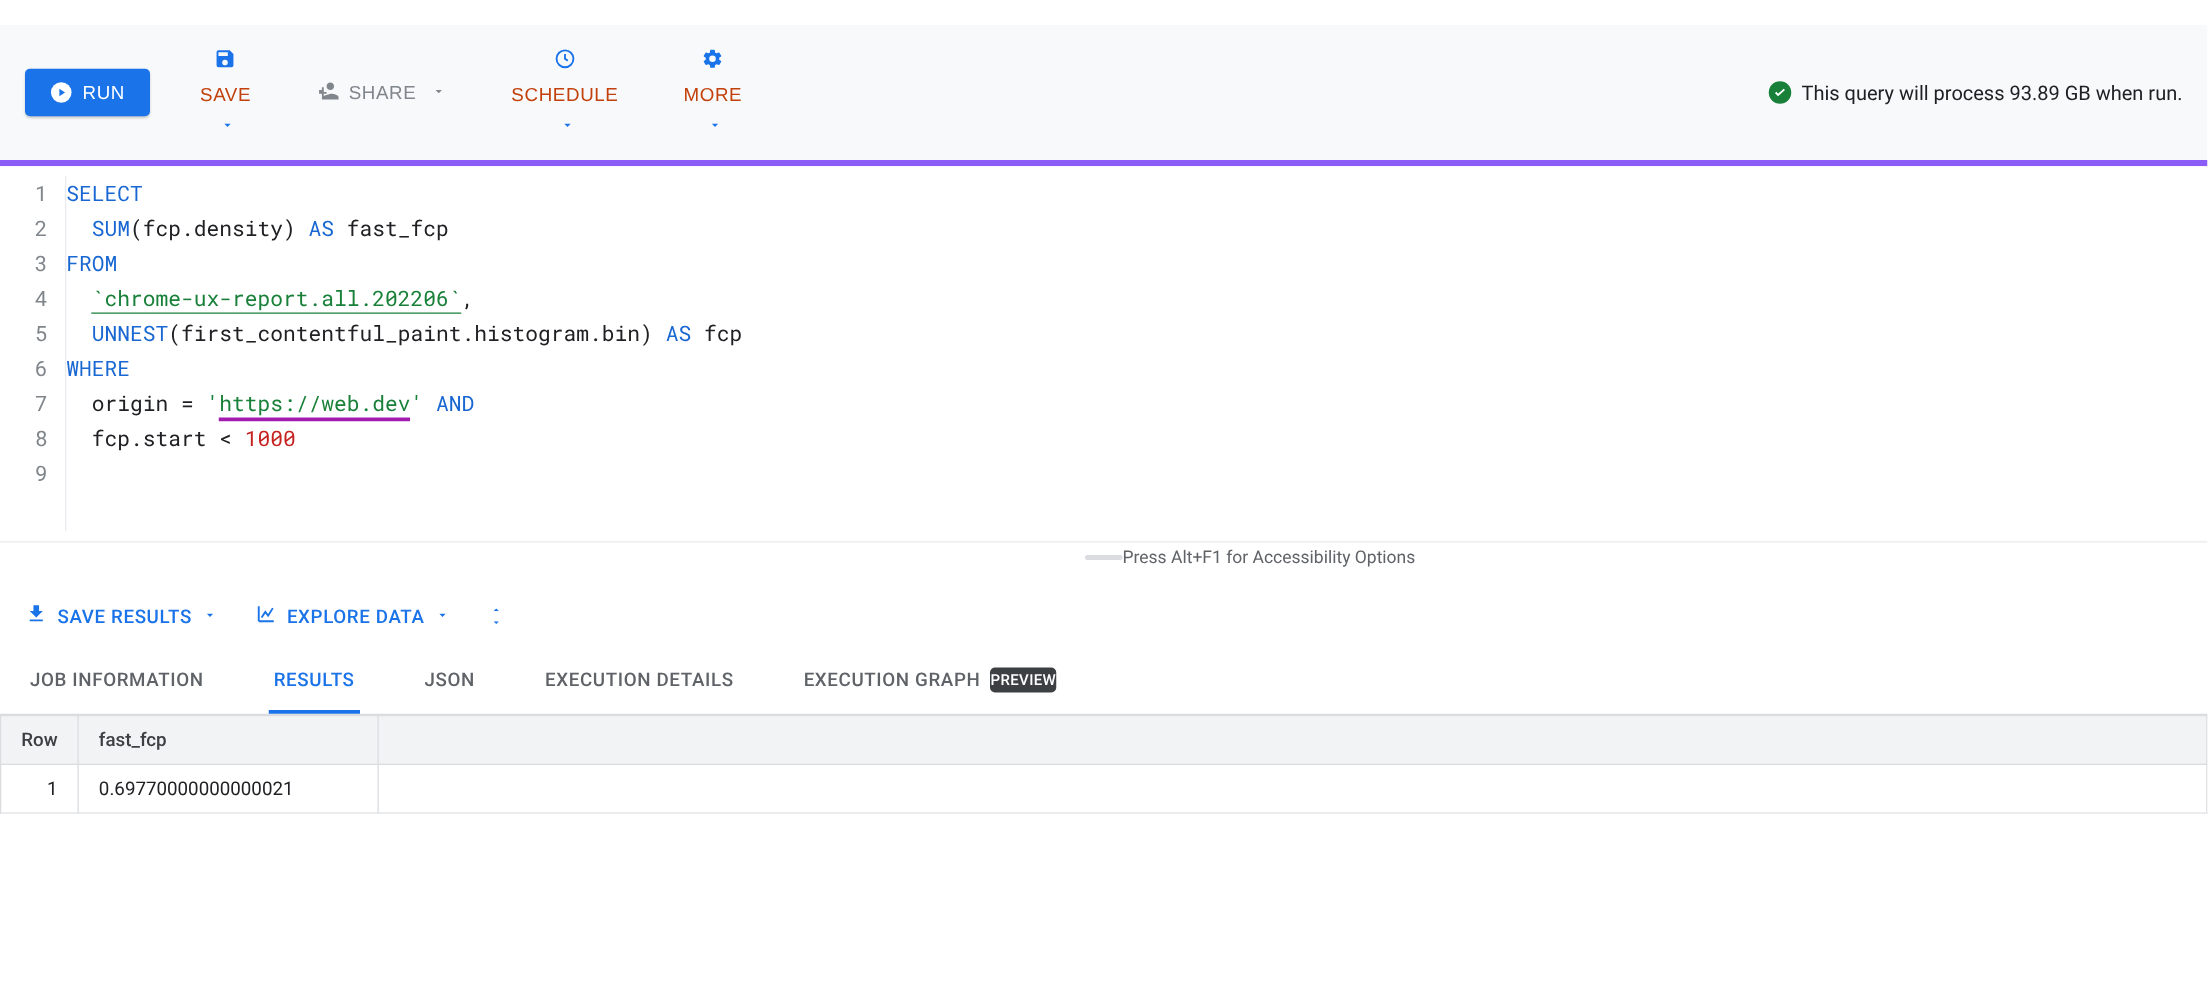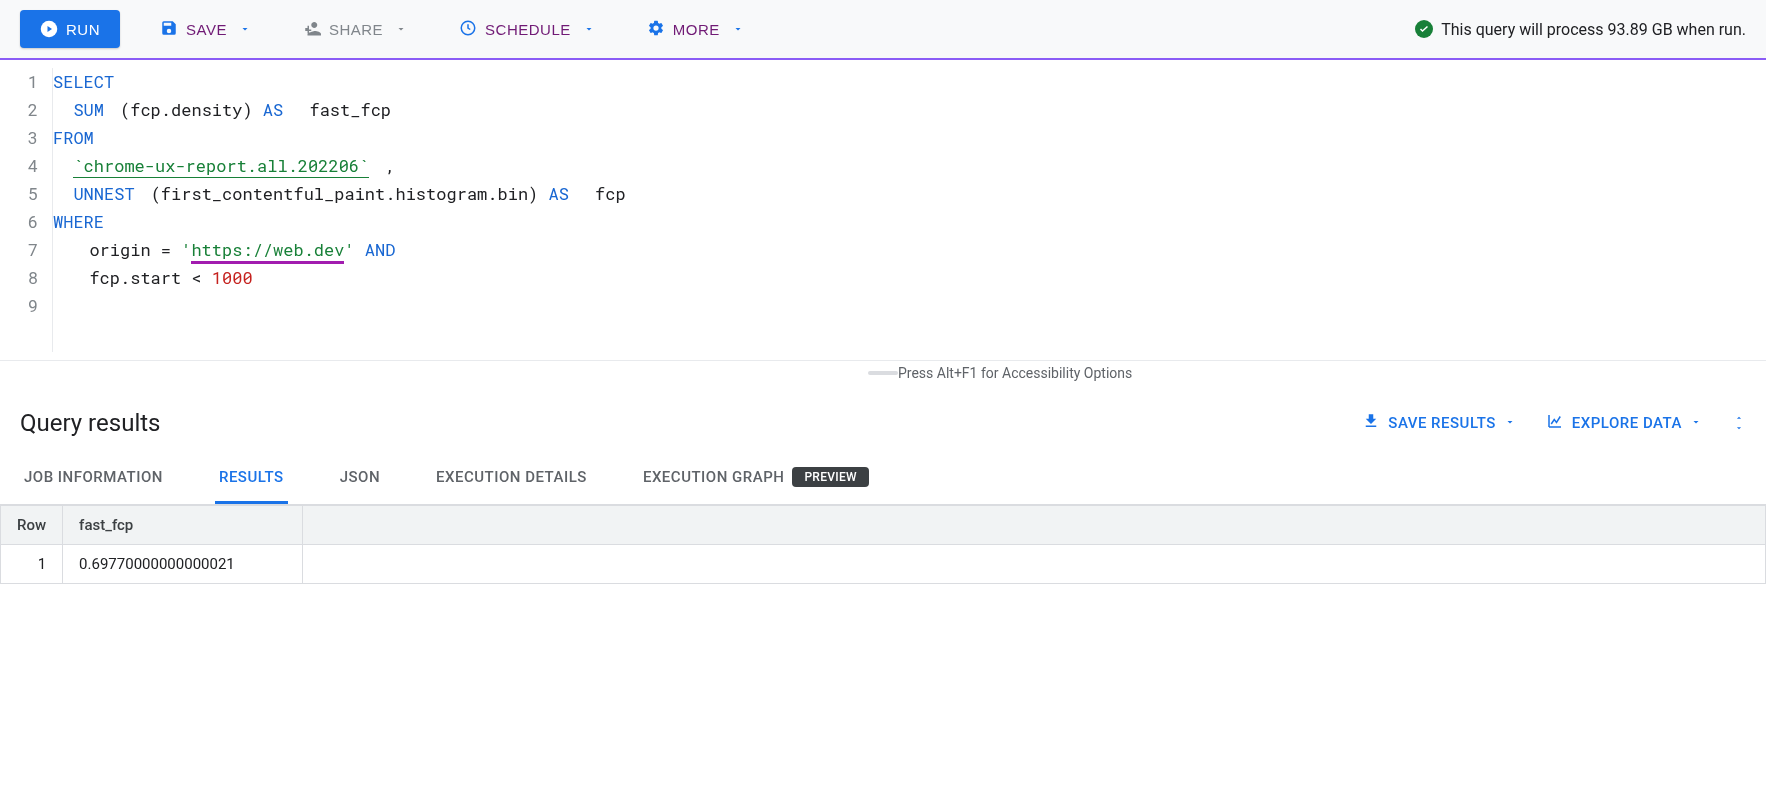--- a/index.html
+++ b/index.html
@@ -7,22 +7,23 @@
       font-family: 'Google Sans', Roboto, Arial, sans-serif;
       font-size: 14px;
       color: #202124;
       background: #fff;
     }
     .toolbar {
       display: flex;
       align-items: center;
       padding: 10px 20px 10px 20px;
       gap: 28px;
-      border-bottom: 2px solid #8b5cf6;
+      border-bottom: 5px solid #8b5cf6;
       background: #f8f9fa;
+      margin-top: 20px;
     }
     .btn {
       display: inline-flex;
       align-items: center;
       gap: 8px;
       font-weight: 500;
       font-size: 15px;
       letter-spacing: 0.5px;
       cursor: pointer;
       border: none;
@@ -35,21 +36,21 @@
       color: #fff;
       padding: 10px 20px;
       border-radius: 4px;
       box-shadow: 0 1px 2px rgba(0,0,0,0.2);
     }
     .btn-run .play-icon {
       display: inline-flex;
       width: 18px;
       height: 18px;
     }
-    .btn-secondary { color: #701a75; }
+    .btn-secondary { color: #c2410c; flex-direction: column; }
     .btn-disabled { color: #80868b; }
     .caret { margin-left: 4px; }
     .spacer { flex: 1; }
     .status {
       display: flex;
       align-items: center;
       gap: 8px;
       font-size: 16px;
       color: #202124;
       text-align: center;
@@ -84,21 +85,21 @@
       flex: 1;
       border-left: 1px solid #e8eaed;
     }
     .code-line { height: 28px; white-space: pre; }
     .kw { color: #1967d2; }
     .fn { color: #1967d2; }
     .tbl { color: #188038; border-bottom: 1px solid #188038; }
     .str { color: #188038; }
     .str-u { border-bottom: 3px solid #a21caf; }
     .num { color: #c5221f; }
-    .ident { color: #202124; margin-left: 16px; }
+    .ident { color: #202124; }
     .hint-bar {
       display: flex;
       justify-content: space-between;
       align-items: center;
       padding: 4px 8px;
       color: #5f6368;
       font-size: 14px;
       border-top: 1px solid #e8eaed;
     }
     .drag-handle {
@@ -155,21 +156,21 @@
       border-bottom: 3px solid transparent;
     }
     .tab.active {
       color: #1a73e8;
       border-bottom-color: #1a73e8;
     }
     .badge {
       background: #3c4043;
       color: #fff;
       font-size: 12px;
-      padding: 3px 12px;
+      padding: 3px 0;
       border-radius: 4px;
       letter-spacing: 0.3px;
     }
     .result-table {
       width: 100%;
       border-collapse: collapse;
     }
     .result-table th, .result-table td {
       text-align: left;
       padding: 10px 16px;
@@ -293,21 +294,20 @@
   </div>
 </div>
 
 <div class="hint-bar">
   <div style="flex:1"></div>
   <div class="drag-handle"></div>
   <div style="flex:1; text-align:left">Press Alt+F1 for Accessibility Options</div>
 </div>
 
 <div class="results-header">
-  <div class="results-title">Query results</div>
   <div class="results-action">
     <span>
       <svg viewBox="0 0 24 24" width="18" height="18" fill="#1a73e8">
           <path d="M19 9h-4V3H9v6H5l7 7 7-7zM5 18v2h14v-2H5z"></path>
         </svg>
     </span>
     <span>SAVE RESULTS</span>
     <span>
       <svg viewBox="0 0 24 24" width="12" height="12" fill="#1a73e8">
           <path d="M7 10l5 5 5-5z"></path>

